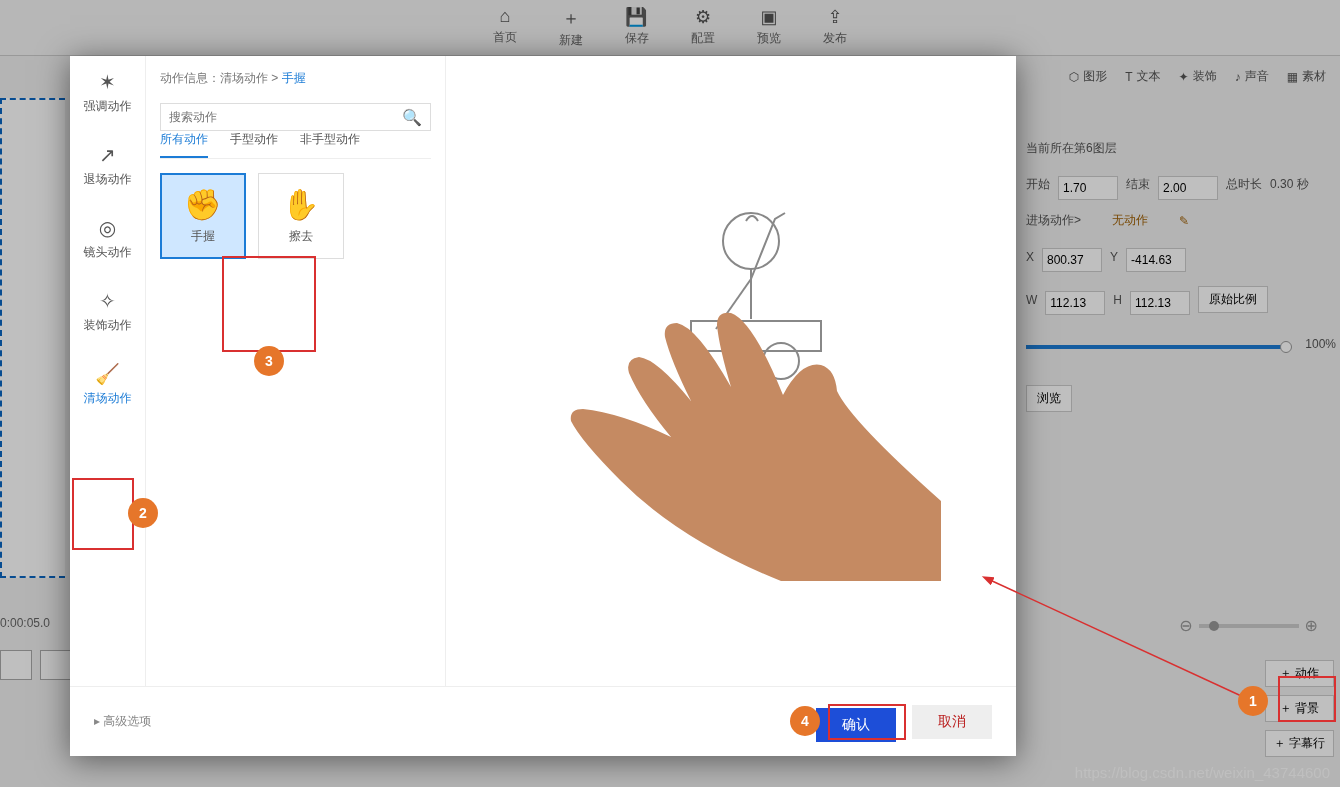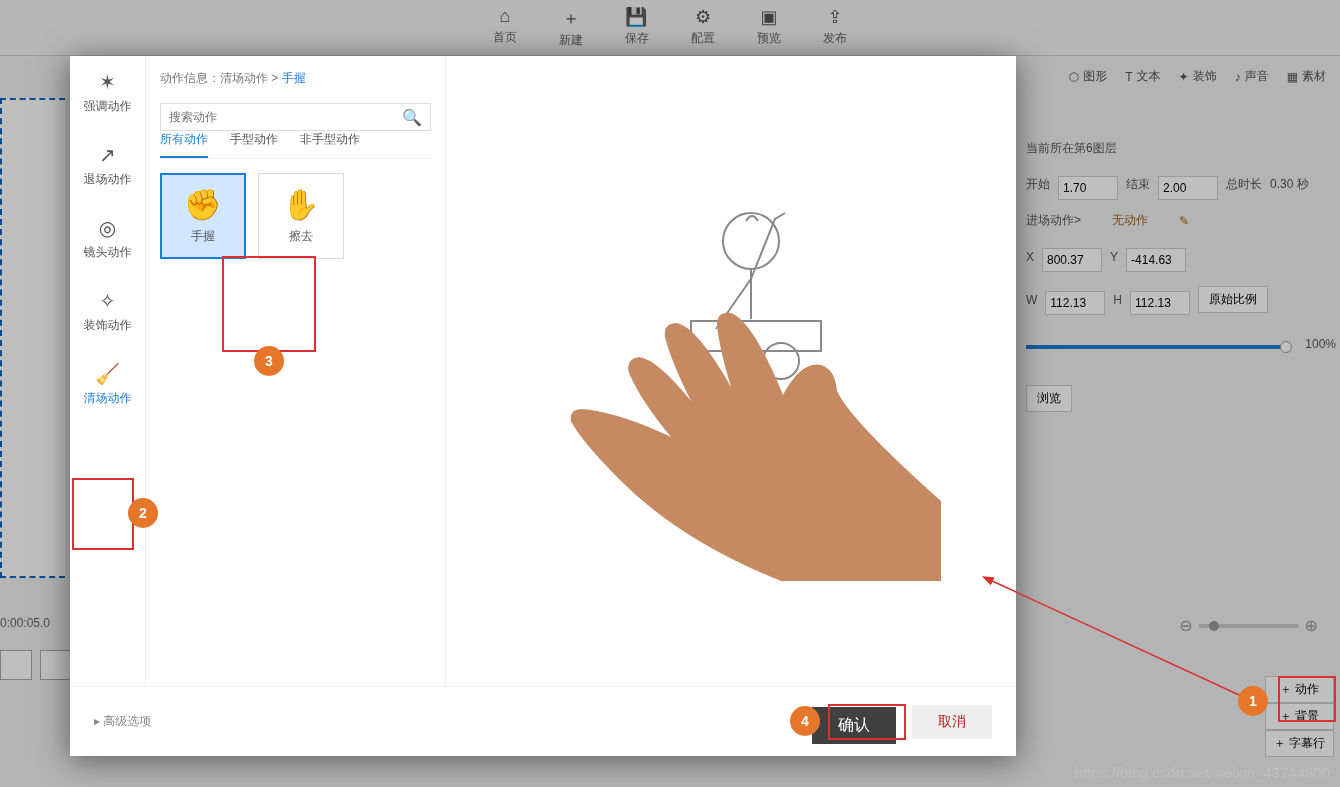--- a/index.html
+++ b/index.html
@@ -29,21 +29,21 @@
 .slider { width:260px; height:4px; background:#1c7cd6; position:relative; margin-top:30px; }
 .slider .knob { position:absolute; right:-6px; top:-4px; width:12px; height:12px; border-radius:50%; background:#fff; border:1px solid #999; }
 .slider-label { position:absolute; right:-50px; top:-8px; font-size:12px; }
 
 
 .zoom-strip { position:absolute; right:22px; top:616px; display:flex; align-items:center; gap:6px; color:#999; }
 .zoom-bar { width:100px; height:4px; background:#ccc; position:relative; }
 .zoom-bar .dot { position:absolute; left:10px; top:-3px; width:10px; height:10px; border-radius:50%; background:#999; }
 
 
-.right-acts { position:absolute; right:6px; bottom:30px; display:flex; flex-direction:column; }
+.right-acts { position:absolute; right:6px; bottom:30px; display:flex; flex-direction:column; gap:8px; }
 .right-acts button { border:1px solid #ccc; background:#fff; padding:4px 8px; font-size:12px; }
 
 
 .modal-backdrop { position:absolute; inset:0; background:rgba(0,0,0,.25); }
 .modal { position:absolute; left:70px; top:56px; width:946px; height:700px; background:#fff; box-shadow:0 4px 30px rgba(0,0,0,.5); display:flex; flex-direction:column; }
 .modal-header { height:40px; background:#2f3b47; color:#fff; display:flex; align-items:center; justify-content:space-between; padding:0 16px; font-size:13px; }
 .modal-header .x { font-size:18px; cursor:pointer; }
 .modal-body { flex:1; display:flex; }
 .cat-col { width:76px; border-right:1px solid #eee; display:flex; flex-direction:column; }
 .cat-item { display:flex; flex-direction:column; align-items:center; gap:4px; padding:14px 0; font-size:12px; color:#555; }
@@ -58,21 +58,21 @@
 .tabs .tab { padding-bottom:8px; color:#555; }
 .tabs .tab.active { color:#1c7cd6; border-bottom:2px solid #1c7cd6; }
 .actions-grid { display:flex; gap:12px; }
 .action-card { width:86px; height:86px; border:1px solid #ddd; display:flex; flex-direction:column; align-items:center; justify-content:center; gap:6px; font-size:12px; color:#555; }
 .action-card.active { background:#cfe7ff; border:2px solid #1c7cd6; }
 .action-card .ic { color:#e5488f; font-size:30px; }
 .preview-col { flex:1; position:relative; display:flex; align-items:center; justify-content:center; }
 .preview-svg { width:420px; height:420px; }
 .modal-footer { height:70px; border-top:1px solid #eee; display:flex; align-items:center; padding:16px 24px; gap:16px; }
 .modal-footer .adv { color:#888; font-size:12px; margin-right:auto; }
-.btn-primary { background:#404040; color:#fff; border:none; padding:8px 26px; font-size:16px;margin-top:7px; }
+.btn-primary { background:#1d4ed8; color:#fff; border:none; padding:8px 26px; font-size:14px;margin-top:7px; }
 .btn-default { background:#eee; color:#b91c1c; border:none; padding:8px 26px; font-size:14px; }
 
 
 .callout { position:absolute; width:30px; height:30px; border-radius:50%; background:#e6762a; color:#fff; display:flex; align-items:center; justify-content:center; font-size:14px; font-weight:bold; z-index:200; }
 .redbox { position:absolute; border:2px solid #d93030; z-index:190; }
 .arrow-svg { position:absolute; z-index:180; pointer-events:none; }
 
 .watermark { position:absolute; right:10px; bottom:6px; color:#bfbfbf; font-size:15px; }
 </style>
 </head>

